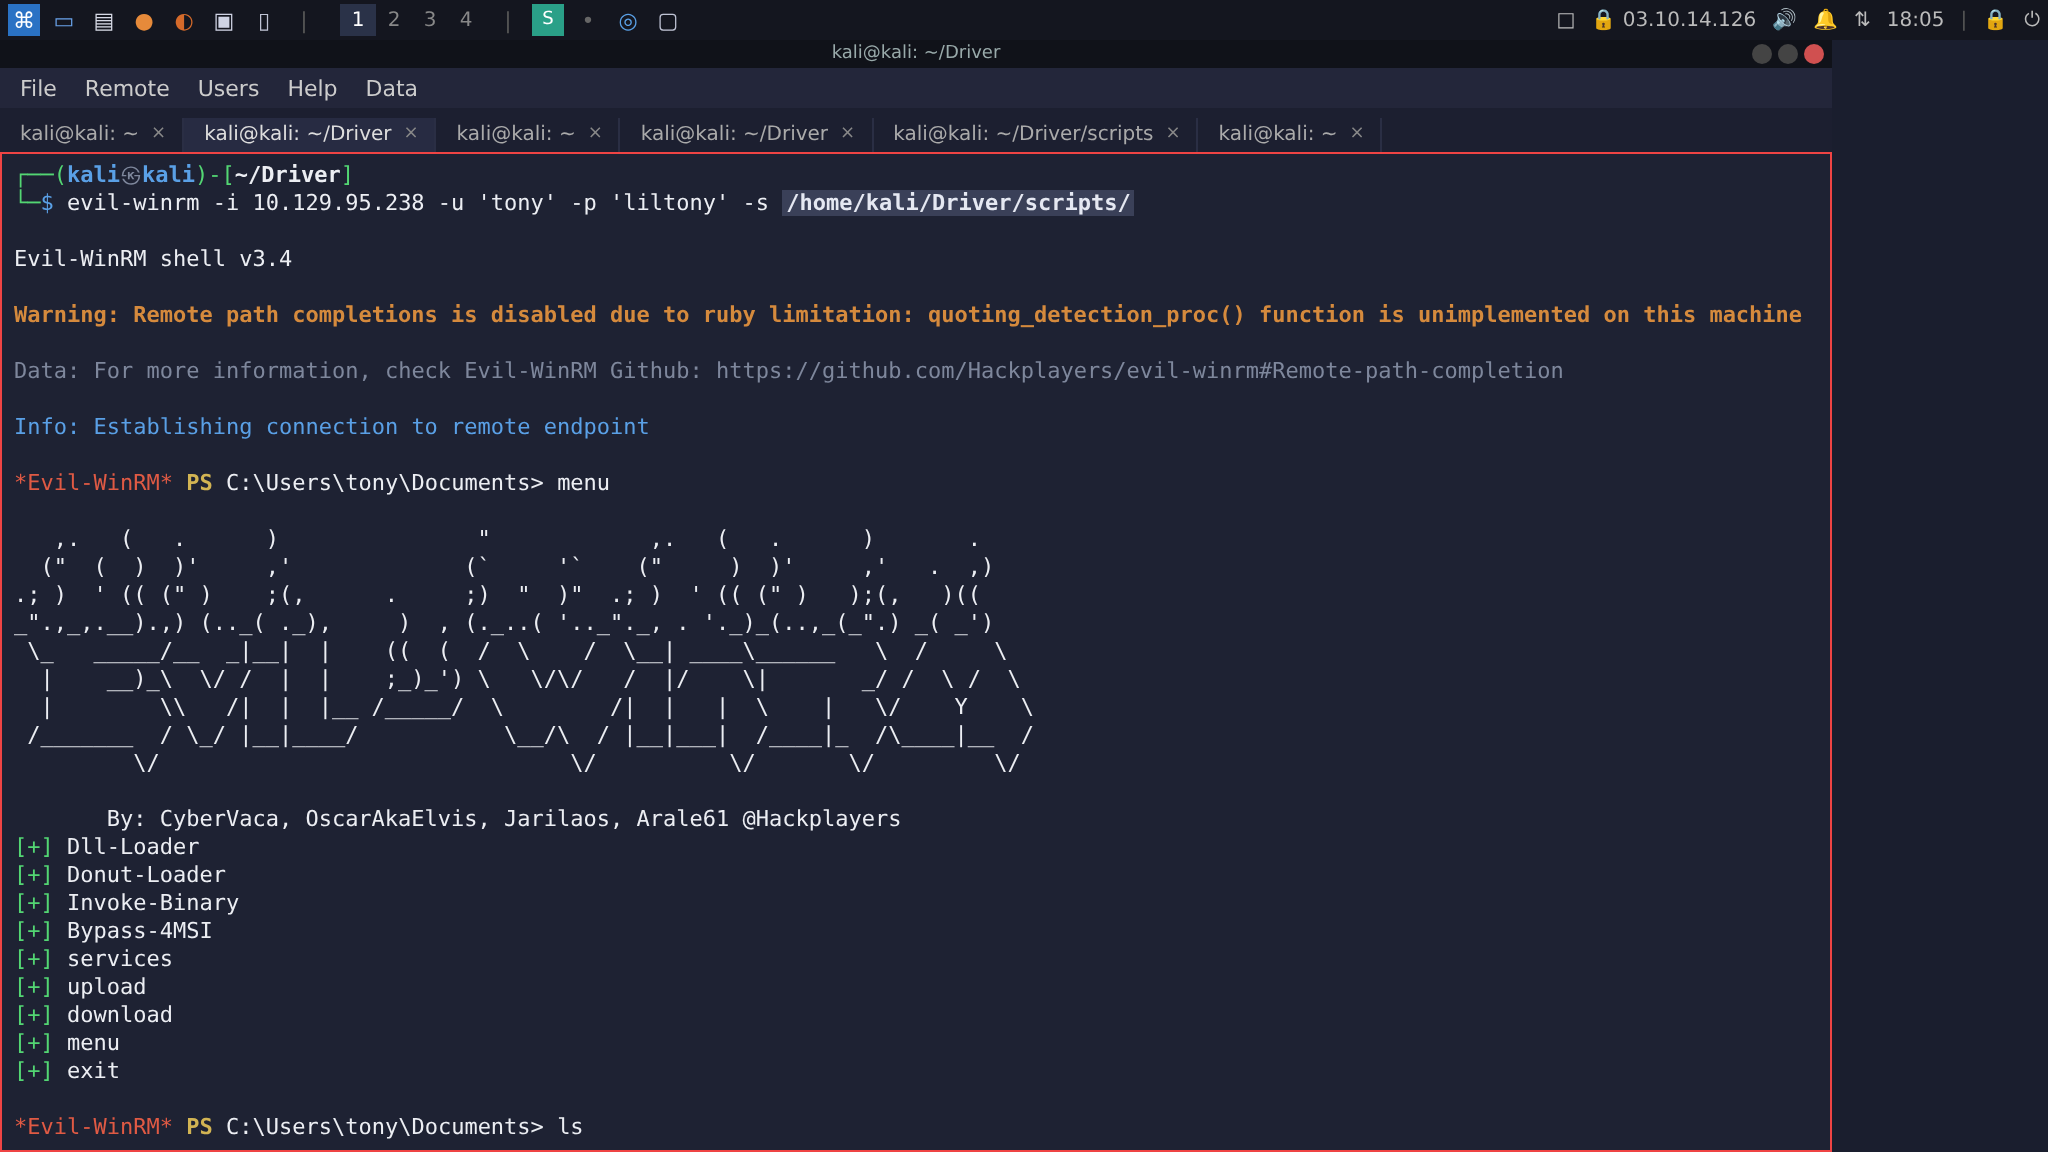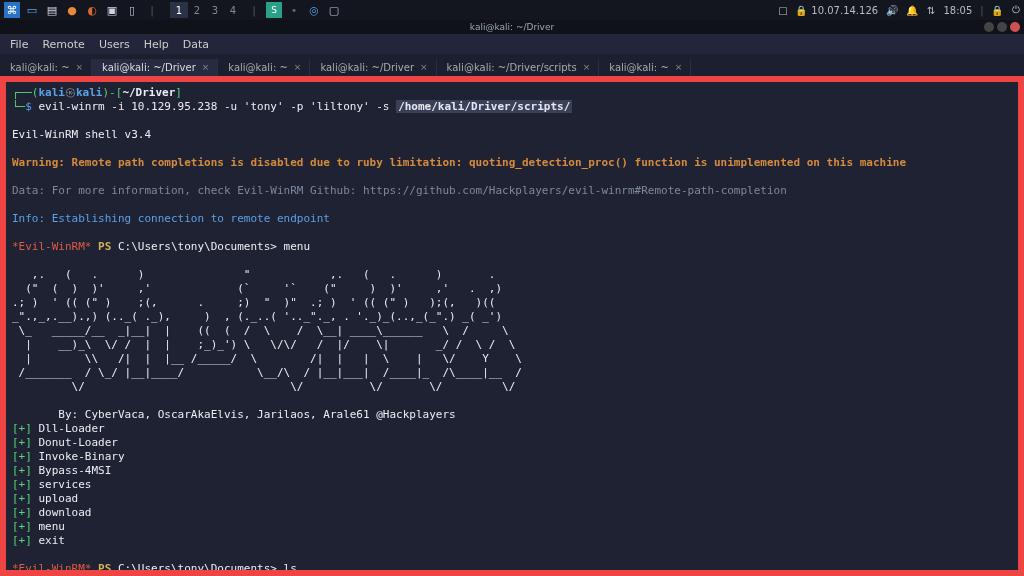--- a/index.html
+++ b/index.html
@@ -35,21 +35,21 @@
     color: #888;
   }
   .workspaces span.active { background:#2a3248; color:#fff; }
   .sysbar-right { margin-left: auto; display: flex; gap: 8px; align-items:center; }
   .sysbar-right span { font-size:10px; color:#bbb; }
 
   
   .window {
     position: absolute;
     left: 0; top: 20px;
-    width: 1024px; height: 556px;
+    width: 916px; height: 556px;
     background: #f9a8d4;
     display: flex; flex-direction: column;
   }
   .titlebar {
     height: 14px;
     background: #101219;
     display:flex; align-items:center; justify-content:center;
     font-size:9px; color:#9aa;
     position:relative;
   }
@@ -78,21 +78,21 @@
     padding: 3px 8px 3px 10px;
     color:#aaa;
     display:flex; gap:6px;
     border-right:1px solid #2a2e44;
   }
   .tab.active { background:#272b42; color:#ddd; }
   .tab .closex { font-size:9px; color:#888; }
   .terminal {
     flex:1;
     background: #1e2233;
-    border: 6px solid #ef4444;
+    border: 1px solid #ef4444;
     padding: 4px 6px;
     font-family: "DejaVu Sans Mono", monospace;
     font-size: 11px;
     line-height: 14px;
     color: #bfc3d1;
     overflow:hidden;
     white-space: pre;
   }
   .c-green  { color:#53d673; }
   .c-blue   { color:#5aa0e6; }
@@ -124,21 +124,21 @@
       <span>4</span>
     </div>
     <span class="tray-icon" style="color:#555;">|</span>
     <span class="tray-icon" style="background:#2aa088;color:#fff;font-size:9px;">S</span>
     <span class="tray-icon" style="color:#666;">•</span>
     <span class="tray-icon" style="color:#5aa0e6;">◎</span>
     <span class="tray-icon" style="color:#bfc3d4;">▢</span>
   </div>
   <div class="sysbar-right">
     <span>□</span>
-    <span>🔒 <span>10.07.14.126</span></span>
+    <span>🔒 <span>03.10.14.126</span></span>
     <span>🔊</span>
     <span>🔔</span>
     <span>⇅</span>
     <span>18:05</span>
     <span style="color:#555;">|</span>
     <span>🔒</span>
     <span>⏻</span>
   </div>
 </div>
 

